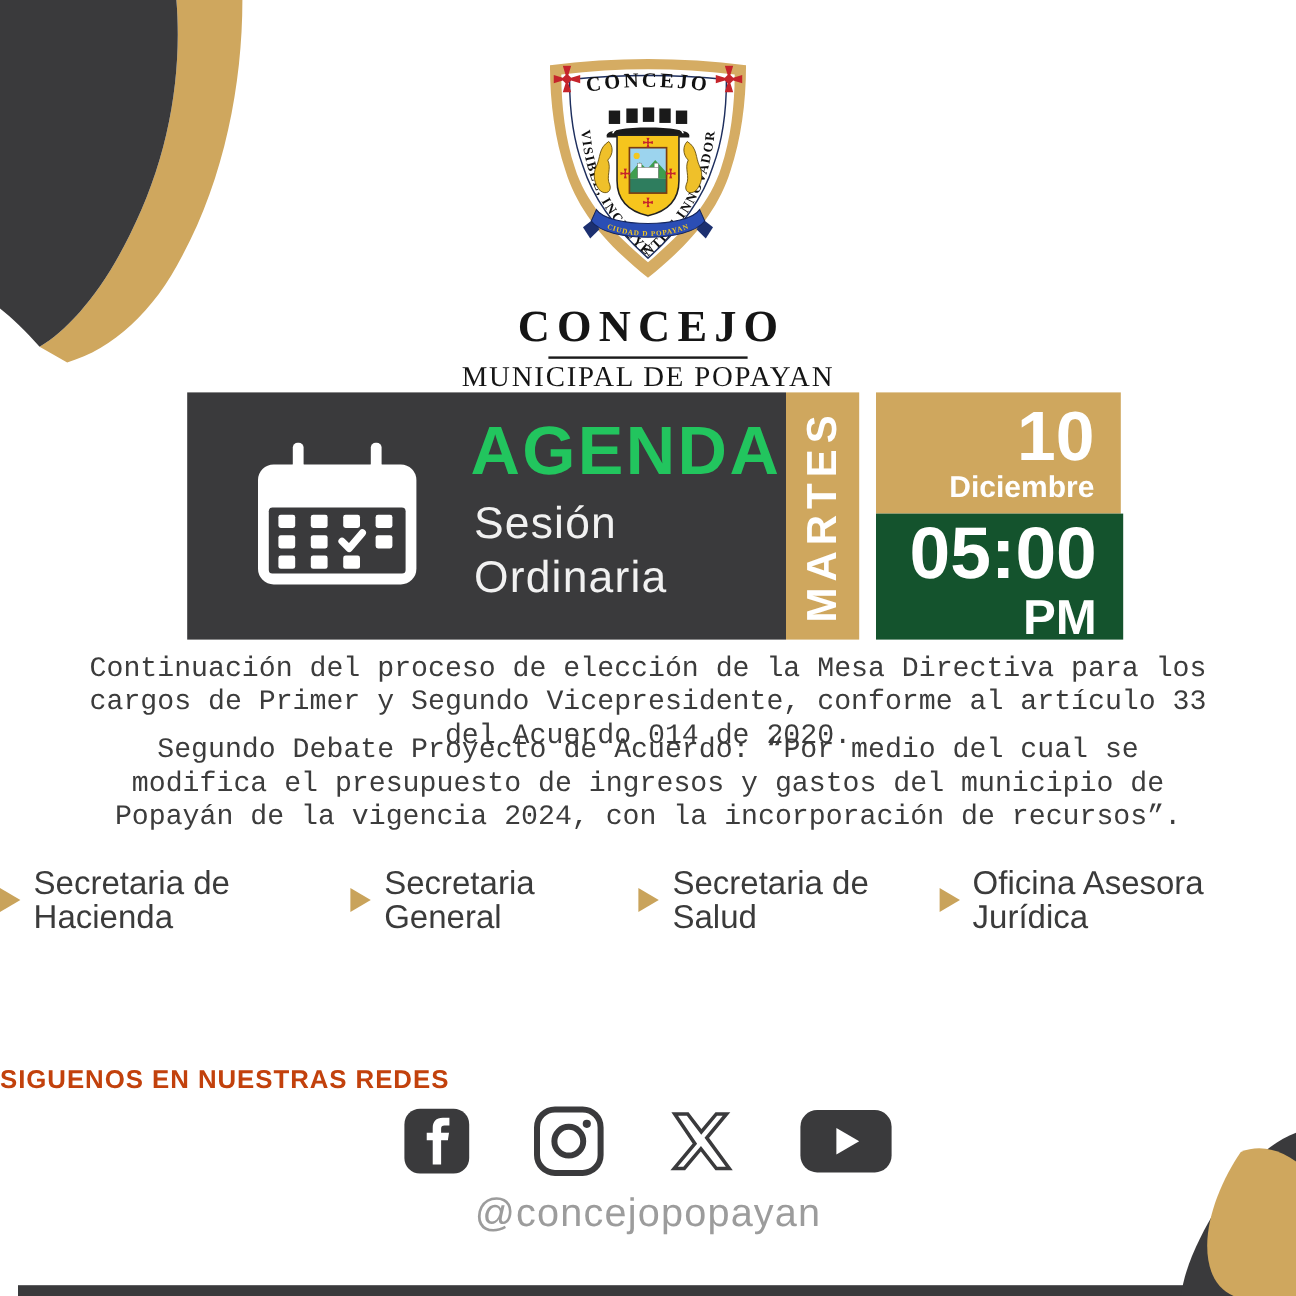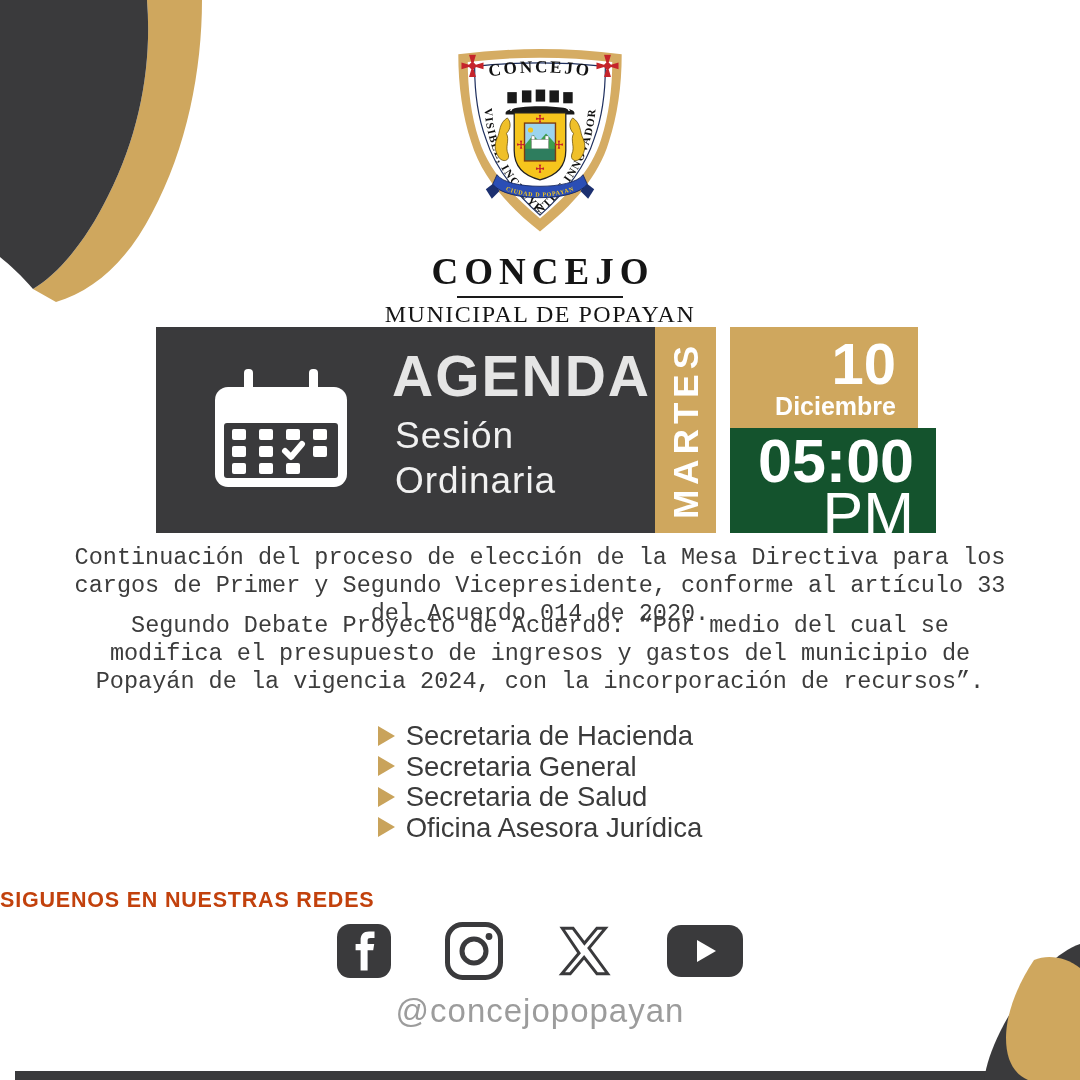--- a/index.html
+++ b/index.html
@@ -17,46 +17,46 @@
   .org-name{font-family:"Liberation Serif",serif;font-weight:700;font-size:37px;
             letter-spacing:6px;color:#151515;margin-top:6px;padding-left:6px;}
   .logo-rule{width:166px;border-top:2.5px solid #1a1a1a;margin:3px auto 3px auto;}
   .org-subtitle{font-family:"Liberation Serif",serif;font-size:24px;letter-spacing:1.5px;color:#151515;}
 
   
   .banner{position:absolute;top:327px;left:156px;width:780px;height:206px;}
   .panel-main{position:absolute;left:0;top:0;width:499px;height:206px;background:#3a3a3c;}
   .cal-icon{position:absolute;left:52px;top:40px;width:146px;height:126px;}
   .agenda-title{position:absolute;left:236px;top:16px;font-size:57px;font-weight:800;
-                letter-spacing:2px;color:#e5e5e5;}
+                letter-spacing:2px;color:#22c55e;}
   .agenda-sub{position:absolute;left:239px;top:86px;font-size:37px;font-weight:300;
               color:#f1f1f1;line-height:45px;letter-spacing:1px;}
   .martes-strip{position:absolute;left:499px;top:0;width:61px;height:206px;background:#cfa75e;
                 display:flex;align-items:center;justify-content:center;}
   .martes-label{writing-mode:vertical-rl;transform:rotate(180deg);font-weight:800;
                 font-size:35px;letter-spacing:5px;color:#ffffff;}
   .date-block{position:absolute;left:574px;top:0;width:206px;height:206px;}
-  .date-gold{position:absolute;left:0;top:0;width:188px;height:101px;background:#cfa75e;
+  .date-gold{position:absolute;left:0;top:0;width:204px;height:101px;background:#cfa75e;
              text-align:right;color:#fff;padding-right:0;}
   .date-num{font-size:58px;font-weight:800;line-height:58px;padding:8px 22px 0 0;}
   .date-month{font-size:25px;font-weight:700;line-height:30px;padding-right:22px;margin-top:-2px;}
   .date-dark{position:absolute;left:0;top:101px;width:206px;height:105px;background:#14532d;
              text-align:right;color:#fff;}
   .time-val{font-size:61px;font-weight:800;line-height:56px;padding:5px 22px 0 0;}
-  .time-pm{font-size:61px;font-weight:400;line-height:50px;padding-right:22px;}
+  .time-pm{font-size:41px;font-weight:700;line-height:50px;padding-right:22px;}
 
   
   .para{position:absolute;left:0;right:0;text-align:center;font-size:23.5px;line-height:28px;
         color:#3c3c3c;}
   .para-1{top:544px;} .para-1 .inner{max-width:950px;margin:0 auto;font-family:Liberation Mono, monospace;}
   .para-2{top:612px;font-family:Liberation Mono, monospace;} .para-2 .inner{max-width:905px;margin:0 auto;}
 
   
   .agenda-list{position:absolute;top:722px;left:0;right:0;}
-  .agenda-list .wrap{width:fit-content;margin:0 auto;display:flex;flex-direction:column;gap:3px;}
+  .agenda-list .wrap{width:fit-content;margin:0 auto;display:flex;flex-direction:row;gap:3px;}
   .agenda-item{display:flex;align-items:center;gap:11px;font-size:27.5px;line-height:27.5px;color:#3b3b3b;}
   .tri{width:0;height:0;border-top:10px solid transparent;border-bottom:10px solid transparent;
        border-left:17px solid #c9a35b;flex:0 0 auto;}
 
   
   .social-heading{position:absolute;top:888px;left:0;right:0;text-align:left;
                   font-size:21.5px;font-weight:700;letter-spacing:0.8px;color:#c2410c;}
   .social-row{position:absolute;top:921px;left:0;right:0;display:flex;justify-content:center;
               align-items:center;gap:52px;}
   .social-handle{position:absolute;top:992px;left:0;right:0;text-align:center;font-size:33px;

